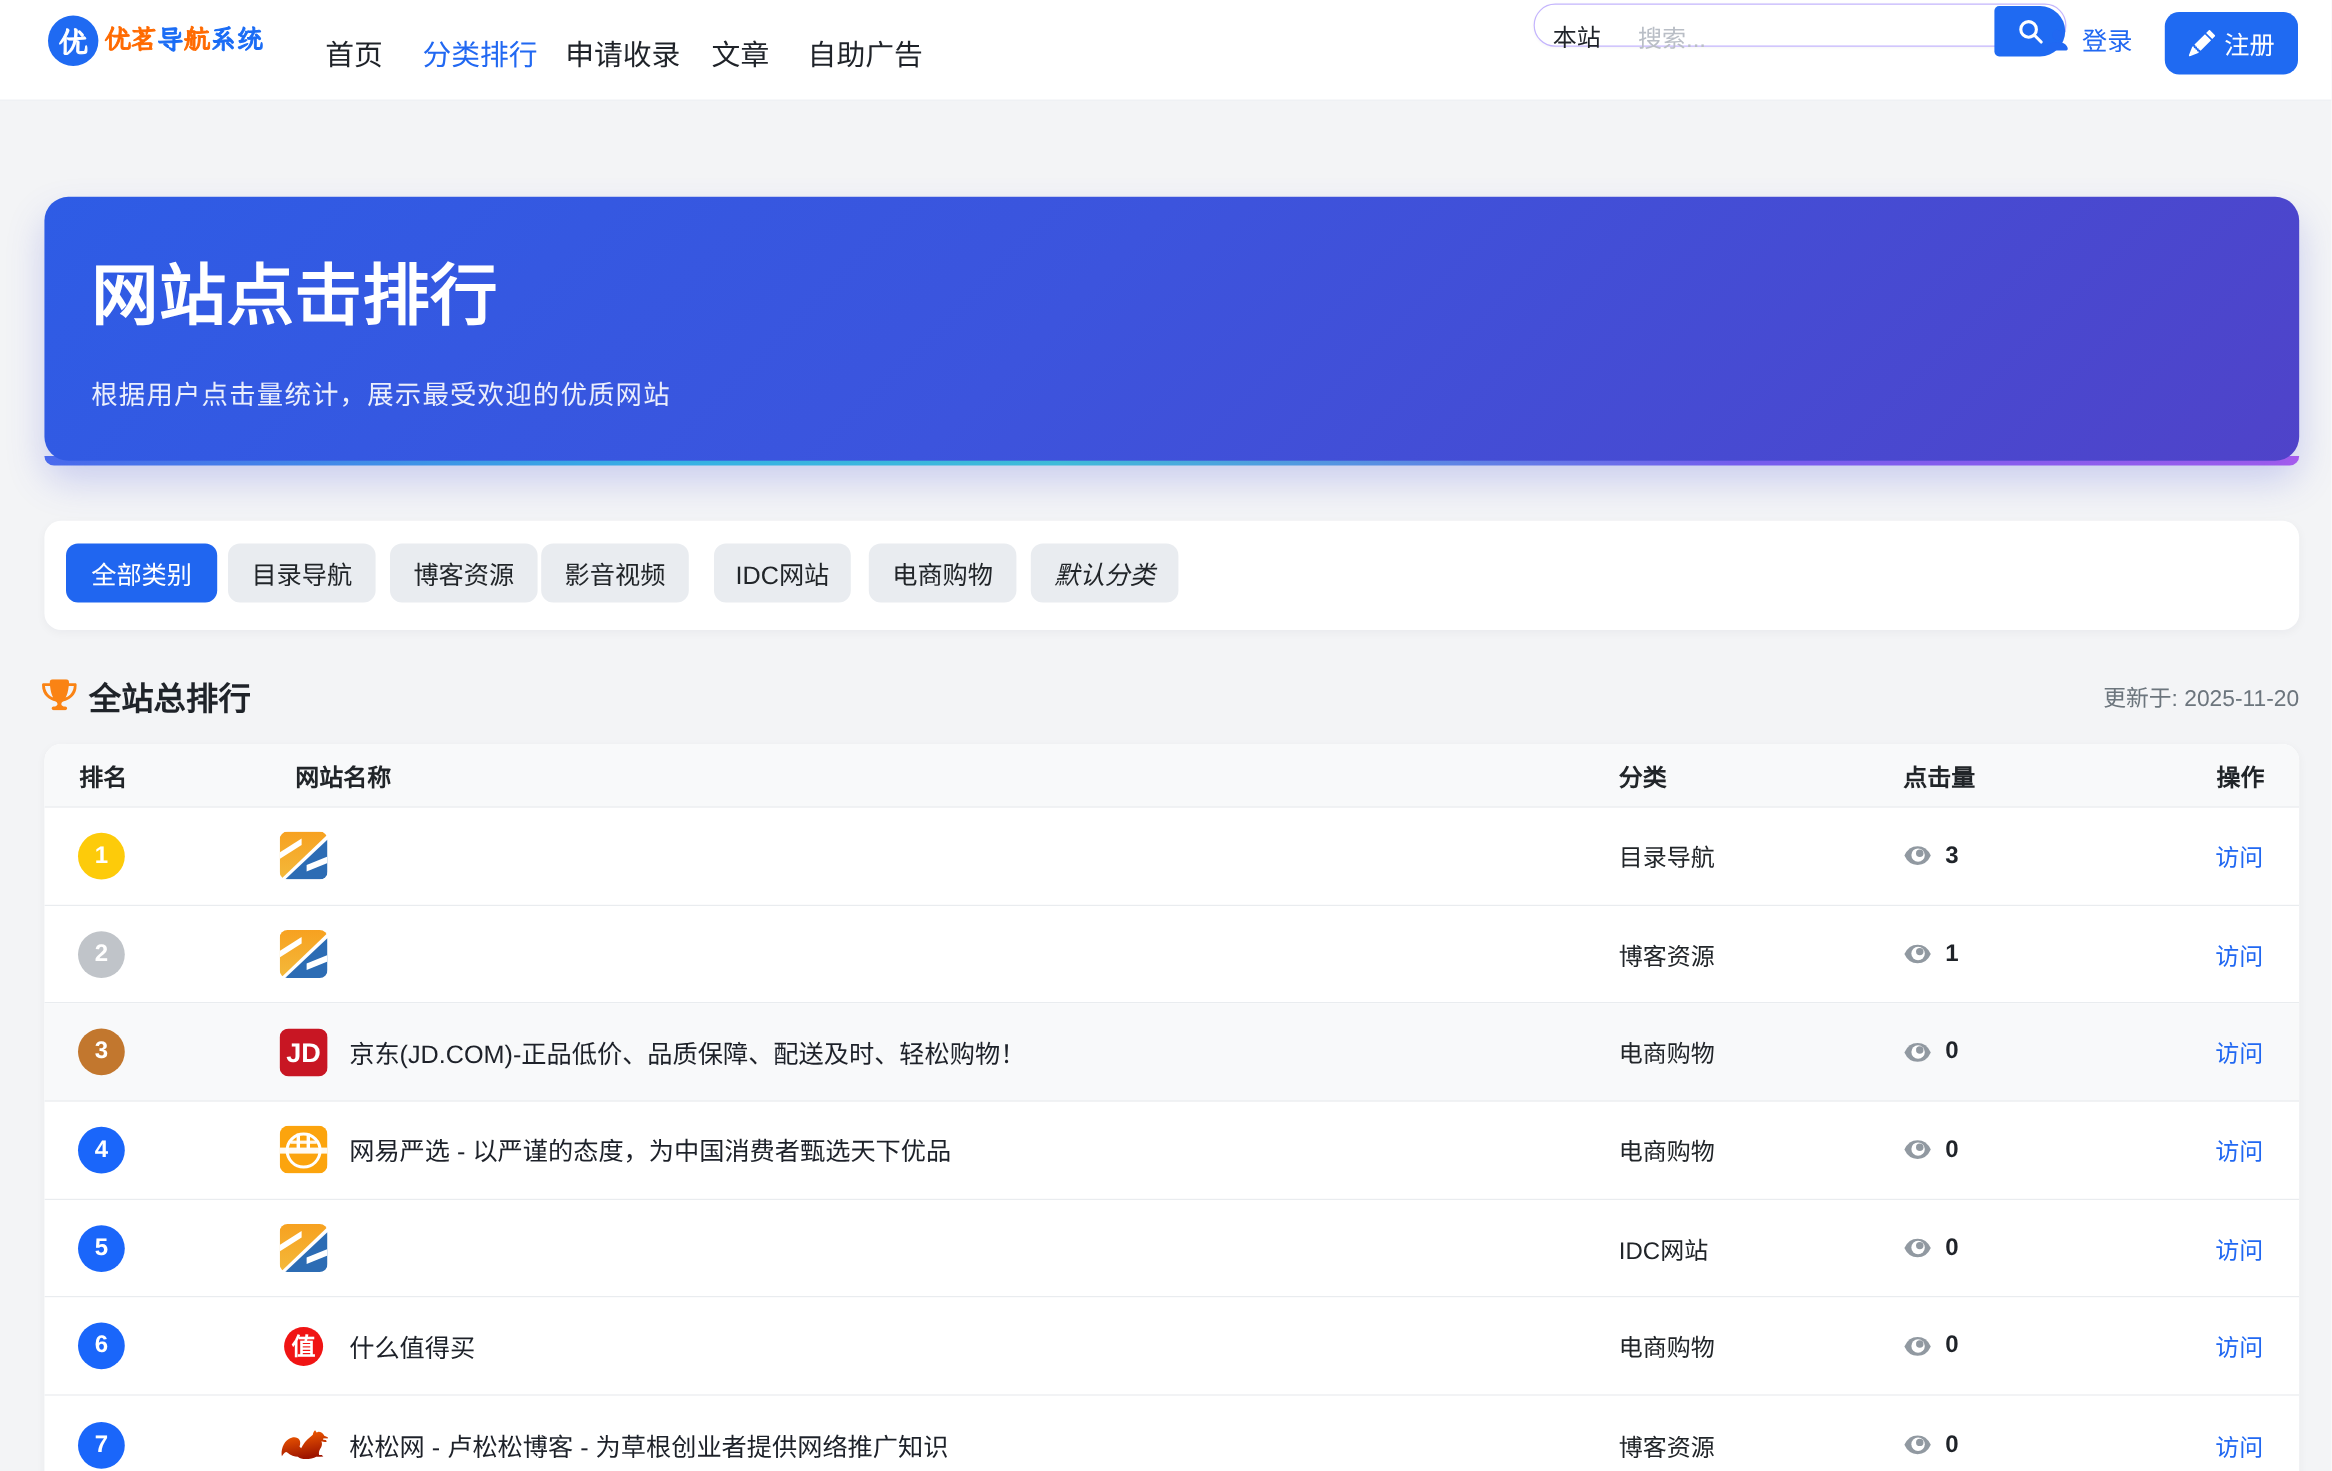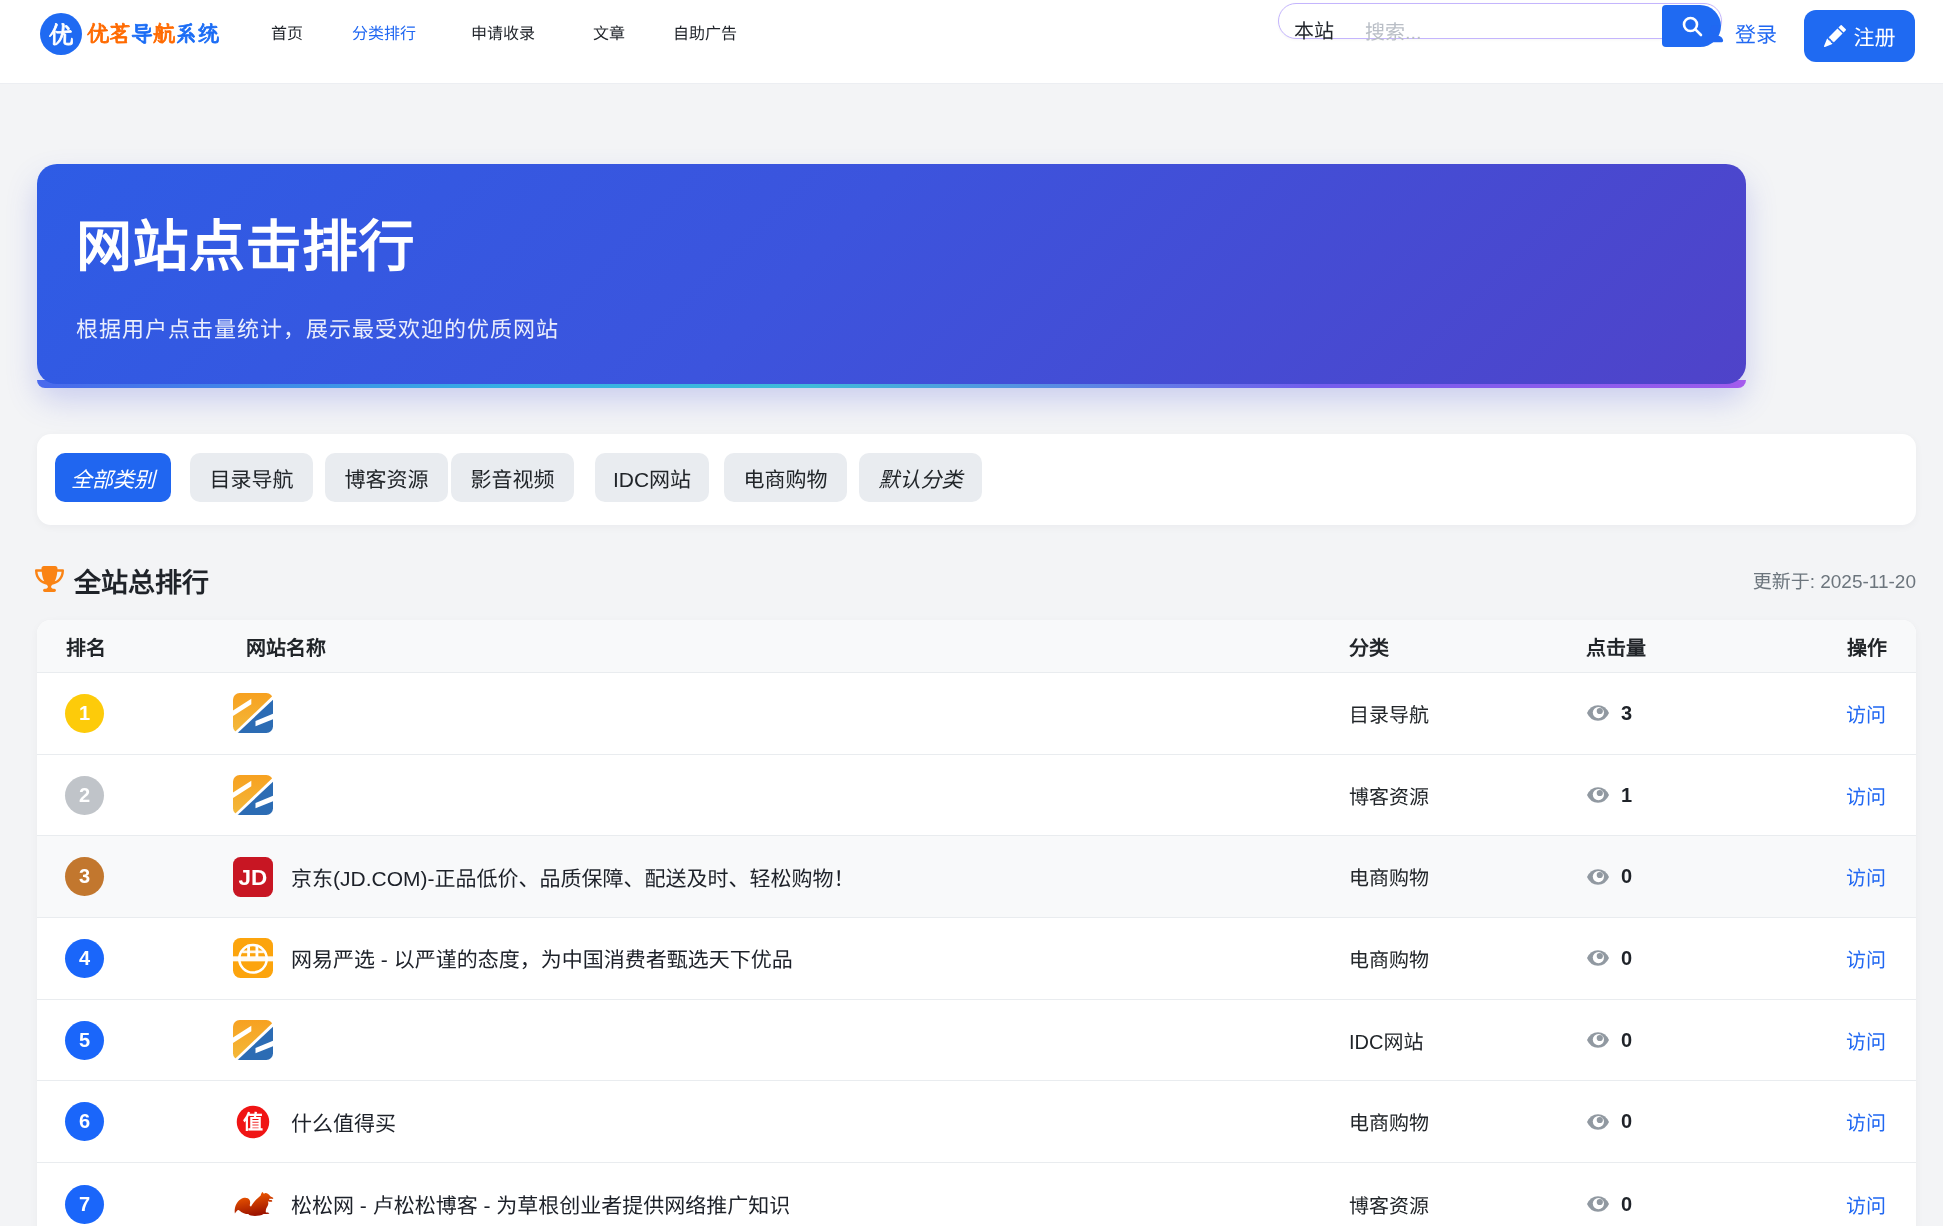--- a/index.html
+++ b/index.html
@@ -16,21 +16,21 @@
 .header { position:absolute; left:0; top:0; width:1943px; height:84px; background:#fff; border-bottom:1px solid #eceef2; }
 .logo-circle {
   position:absolute; left:40px; top:13px; width:42px; height:42px; border-radius:50%;
   background:#1f6af2; color:#fff; font-size:24px; font-weight:bold;
   display:flex; align-items:center; justify-content:center;
   font-family:"LXGW WenKai TC","Liberation Sans",sans-serif; -webkit-text-stroke:0.8px #fff;
 }
 .logo-text { position:absolute; left:87px; top:19px; font-size:22px; font-weight:bold; line-height:28px; font-family:"LXGW WenKai TC","Liberation Sans",sans-serif; -webkit-text-stroke:0.8px; }
 .lo { color:#ff6a00; }
 .lb { color:#1a6cf5; }
-.nav-item { position:absolute; top:23px; font-size:16px; color:#1f2329; line-height:22px; }
+.nav-item { position:absolute; top:36px; font-size:24px; color:#1f2329; line-height:22px; }
 .nav-item.active { color:#2168f2; }
 .searchbar {
   position:absolute; left:1278px; top:3px; width:444px; height:36px;
   background:#fff; border:1px solid #c4b5fd; border-radius:23.5px;
   box-shadow:0 1px 3px rgba(0,0,0,0.04);
 }
 .search-site { position:absolute; left:15px; top:11px; font-size:20px; color:#1f2329; }
 .search-ph { position:absolute; left:86px; top:12px; font-size:20px; color:#b9bec6; }
 .search-btn {
   position:absolute; right:0px; top:1px; width:59px; height:42px;
@@ -39,21 +39,21 @@
 }
 .login { position:absolute; left:1703px; top:18px; display:flex; align-items:center; color:#2168f2; font-size:21px; }
 .register {
   position:absolute; left:1804px; top:10px; width:111px; height:52px; border-radius:12px;
   background:#1f6af2; color:#fff; font-size:21px;
   display:flex; align-items:center; justify-content:center; gap:8px;
 }
 
 
 .banner {
-  position:absolute; left:37px; top:164px; width:1709px; height:220px;
+  position:absolute; left:37px; top:164px; width:1879px; height:220px;
   border-radius:20px;
   background:linear-gradient(135deg,#2e5ce5 0%,#3c54dd 45%,#4f43c9 100%);
   box-shadow:0 16px 30px rgba(80,90,220,0.25);
 }
 .banner-accent {
   position:absolute; left:0; bottom:-4px; width:100%; height:8px;
   border-radius:0 0 20px 20px;
   background:linear-gradient(90deg,#4a6cf0 0%,#2fc8e6 28%,#3bd4d8 45%,#7e5ef2 75%,#b15cf0 100%);
   z-index:-1;
 }
@@ -140,21 +140,21 @@
   </a>
 </div>
 
 <div class="banner">
   <div class="banner-accent"></div>
   <h1>网站点击排行</h1>
   <p>根据用户点击量统计，展示最受欢迎的优质网站</p>
 </div>
 
 <div class="filter-card">
-  <div class="fbtn active" style="left:18px;  width:116px;font-style:italic;">全部类别</div>
+  <div class="fbtn active" style="left:18px;  width:126px;">全部类别</div>
   <div class="fbtn" style="left:153px; width:123px;">目录导航</div>
   <div class="fbtn" style="left:288px; width:123px;">博客资源</div>
   <div class="fbtn" style="left:414px; width:123px;">影音视频</div>
   <div class="fbtn" style="left:558px; width:114px;">IDC网站</div>
   <div class="fbtn" style="left:687px; width:123px;">电商购物</div>
   <div class="fbtn" style="left:822px; width:123px;font-style:italic;">默认分类</div>
 </div>
 
 <div class="trophy">
   <svg width="29" height="26" viewBox="0 0 576 512" fill="#fa8314">

